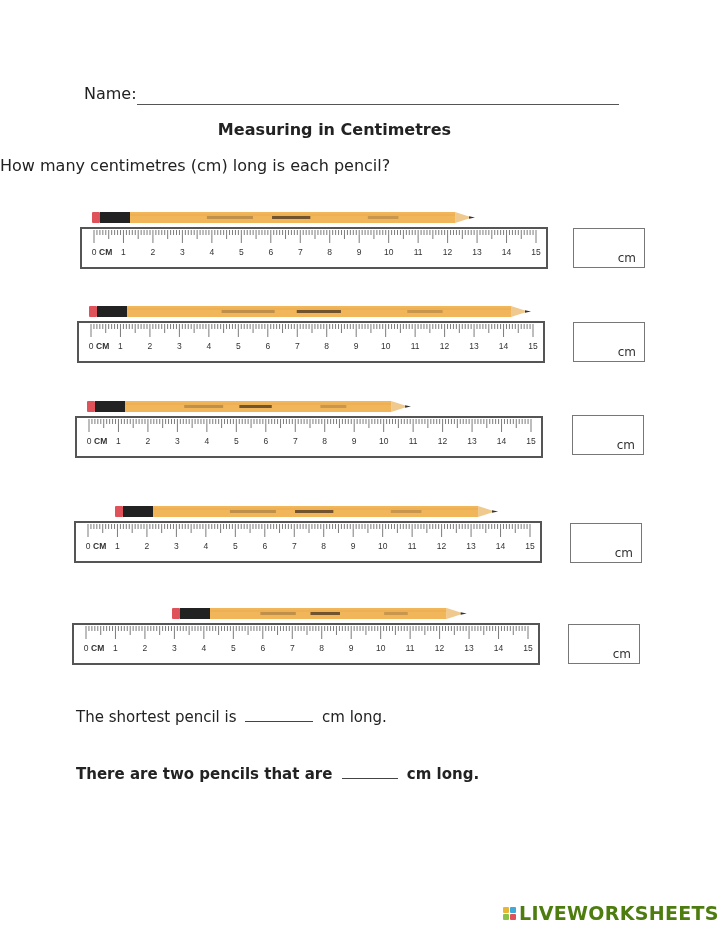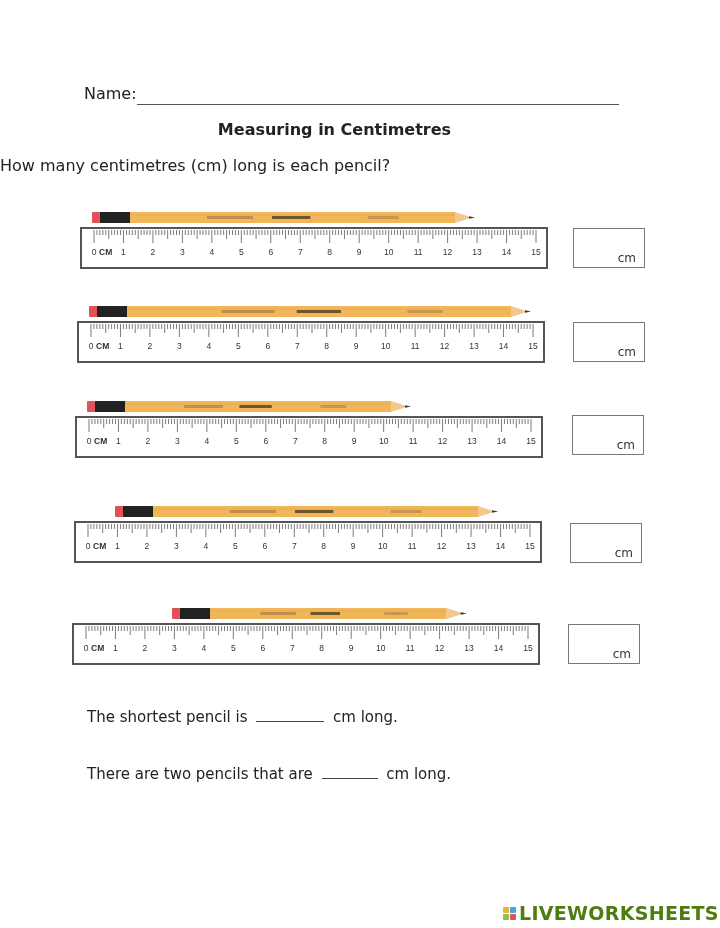--- a/index.html
+++ b/index.html
@@ -8,21 +8,21 @@
   .name-label{left:84px;top:84px;font-size:16px;}
   .name-line{left:137px;top:104px;width:482px;height:0;border-top:1.5px solid #555;}
   .title{left:0;width:669px;top:120px;text-align:center;font-size:16px;font-weight:bold;}
   .subtitle{left:0;width:720px;top:156px;font-size:16px;}
   .ruler{border:2px solid #555;background:#fff;box-sizing:border-box;height:42px;width:468px;}
   .ruler svg{position:absolute;left:0;top:0;}
   .pencil{height:13px;}
   .pencil svg{position:absolute;left:0;top:0;}
   .ans-box{width:72px;height:40px;border:1.5px solid #777;box-sizing:border-box;}
   .ans-box span{position:absolute;right:8px;bottom:2px;font-size:12px;color:#333;}
-  .q{left:87px;font-size:15px;}
+  .q{left:76px;font-size:15px;}
   .blank{display:inline-block;border-bottom:1.5px solid #444;height:1px;vertical-align:baseline;margin:0 4px;}
   .logo{left:503px;top:902px;font-size:19px;font-weight:bold;color:#4d7c0f;letter-spacing:0.3px;}
   .logo-mark{display:inline-block;width:14px;height:14px;vertical-align:-1px;margin-right:2px;position:relative;}
   .logo-mark i{position:absolute;width:6px;height:6px;border-radius:1px;}
 </style>
 </head>
 <body>
 
 <div class="abs name-label">Name:</div>
 <div class="abs name-line"></div>
@@ -975,21 +975,21 @@
       <span style="right: auto; left: 8px; bottom: 14px;"></span>
       <span>cm</span>
     </div>
   </div>
 
 <div class="abs q" style="top:708px;">
   <span>The shortest pencil is</span>
   <span class="blank" style="width:68px;"></span>
   <span>cm long.</span>
 </div>
-<div class="abs q" style="top:765px;">
+<div class="abs q" style="top:765px;font-weight:bold;">
   <span>There are two pencils that are</span>
   <span class="blank" style="width:56px;"></span>
   <span>cm long.</span>
 </div>
 
 <div class="abs logo">
   <span class="logo-mark">
     <i style="left:0;top:0;background:#e9b534"></i><i style="left:7px;top:0;background:#3fa9d8"></i>
     <i style="left:0;top:7px;background:#8bc34a"></i><i style="left:7px;top:7px;background:#e0525a"></i>
   </span><span>LIVEWORKSHEETS</span>

